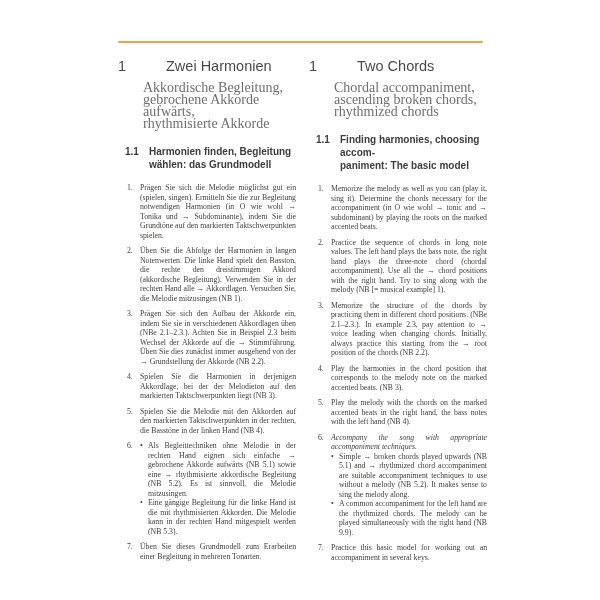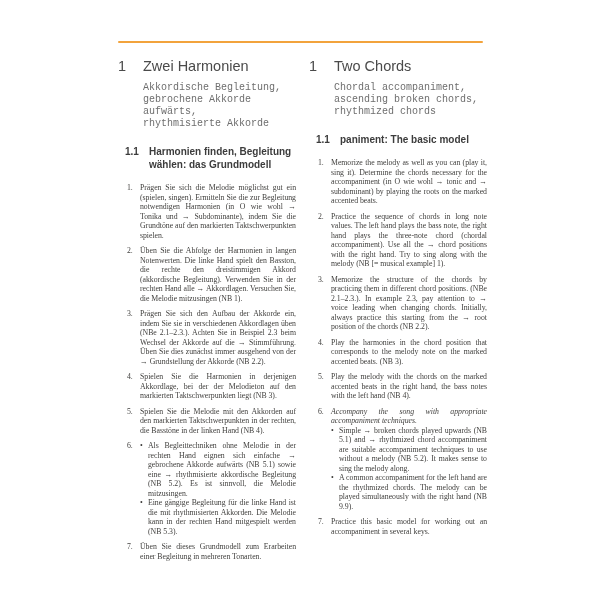--- a/index.html
+++ b/index.html
@@ -21,25 +21,25 @@
   .rule {
     position:absolute; top:41px; left:118px; width:365px; height:2px;
     background:#f2a33c; border-radius:1px;
   }
   .columns {
     position:absolute; top:58px; left:118px; width:369px;
     display:grid; grid-template-columns:178px 178px; column-gap:13px;
   }
   .chapter { display:flex; font-family:"Liberation Sans", sans-serif; margin-bottom:8px; }
   .ch-num  { width:25px; flex:none; font-size:14.5px; color:#4a4a4a; }
-  .ch-title{ font-size:14.5px; color:#4a4a4a; }
+  .ch-title{ font-size:14.5px; color:#4a4a4a;margin-left:23px; }
   .subtitle{
     margin-left:25px; margin-bottom:15px;
-    font-family:Liberation Mono, monospace;
-    font-size:10px; line-height:12px; color:#6e6e6e;
+    font-family:Liberation Serif, serif;
+    font-size:14px; line-height:12px; color:#6e6e6e;
   }
   .section {
     display:flex; margin-left:7px; margin-bottom:12px;
     font-family:"Liberation Sans", sans-serif; font-weight:bold;
     font-size:10px; line-height:13px; color:#3c3c3c;
   }
   .sec-num { width:24px; flex:none; }
   .list { margin-left:9px; }
   .item {
     display:flex; margin-bottom:6px;
@@ -124,20 +124,21 @@
         <span class="ch-title">Two Chords</span>
       </div>
       <div class="subtitle">
         <div>Chordal accompaniment,</div>
         <div>ascending broken chords,</div>
         <div>rhythmized chords</div>
       </div>
       <div class="section">
         <span class="sec-num">1.1</span>
         <span>
+          <div>Finding harmonies, choosing accom-</div>
           <div>paniment: The basic model</div>
         </span>
       </div>
       <div class="list">
         <div class="item">
           <span class="item-num">1.</span>
           <div class="item-body">Memorize the melody as well as you can (play it, sing it). Determine the chords necessary for the accompaniment (in O wie wohl → tonic and → subdominant) by playing the roots on the marked accented beats.</div>
         </div>
         <div class="item">
           <span class="item-num">2.</span>

